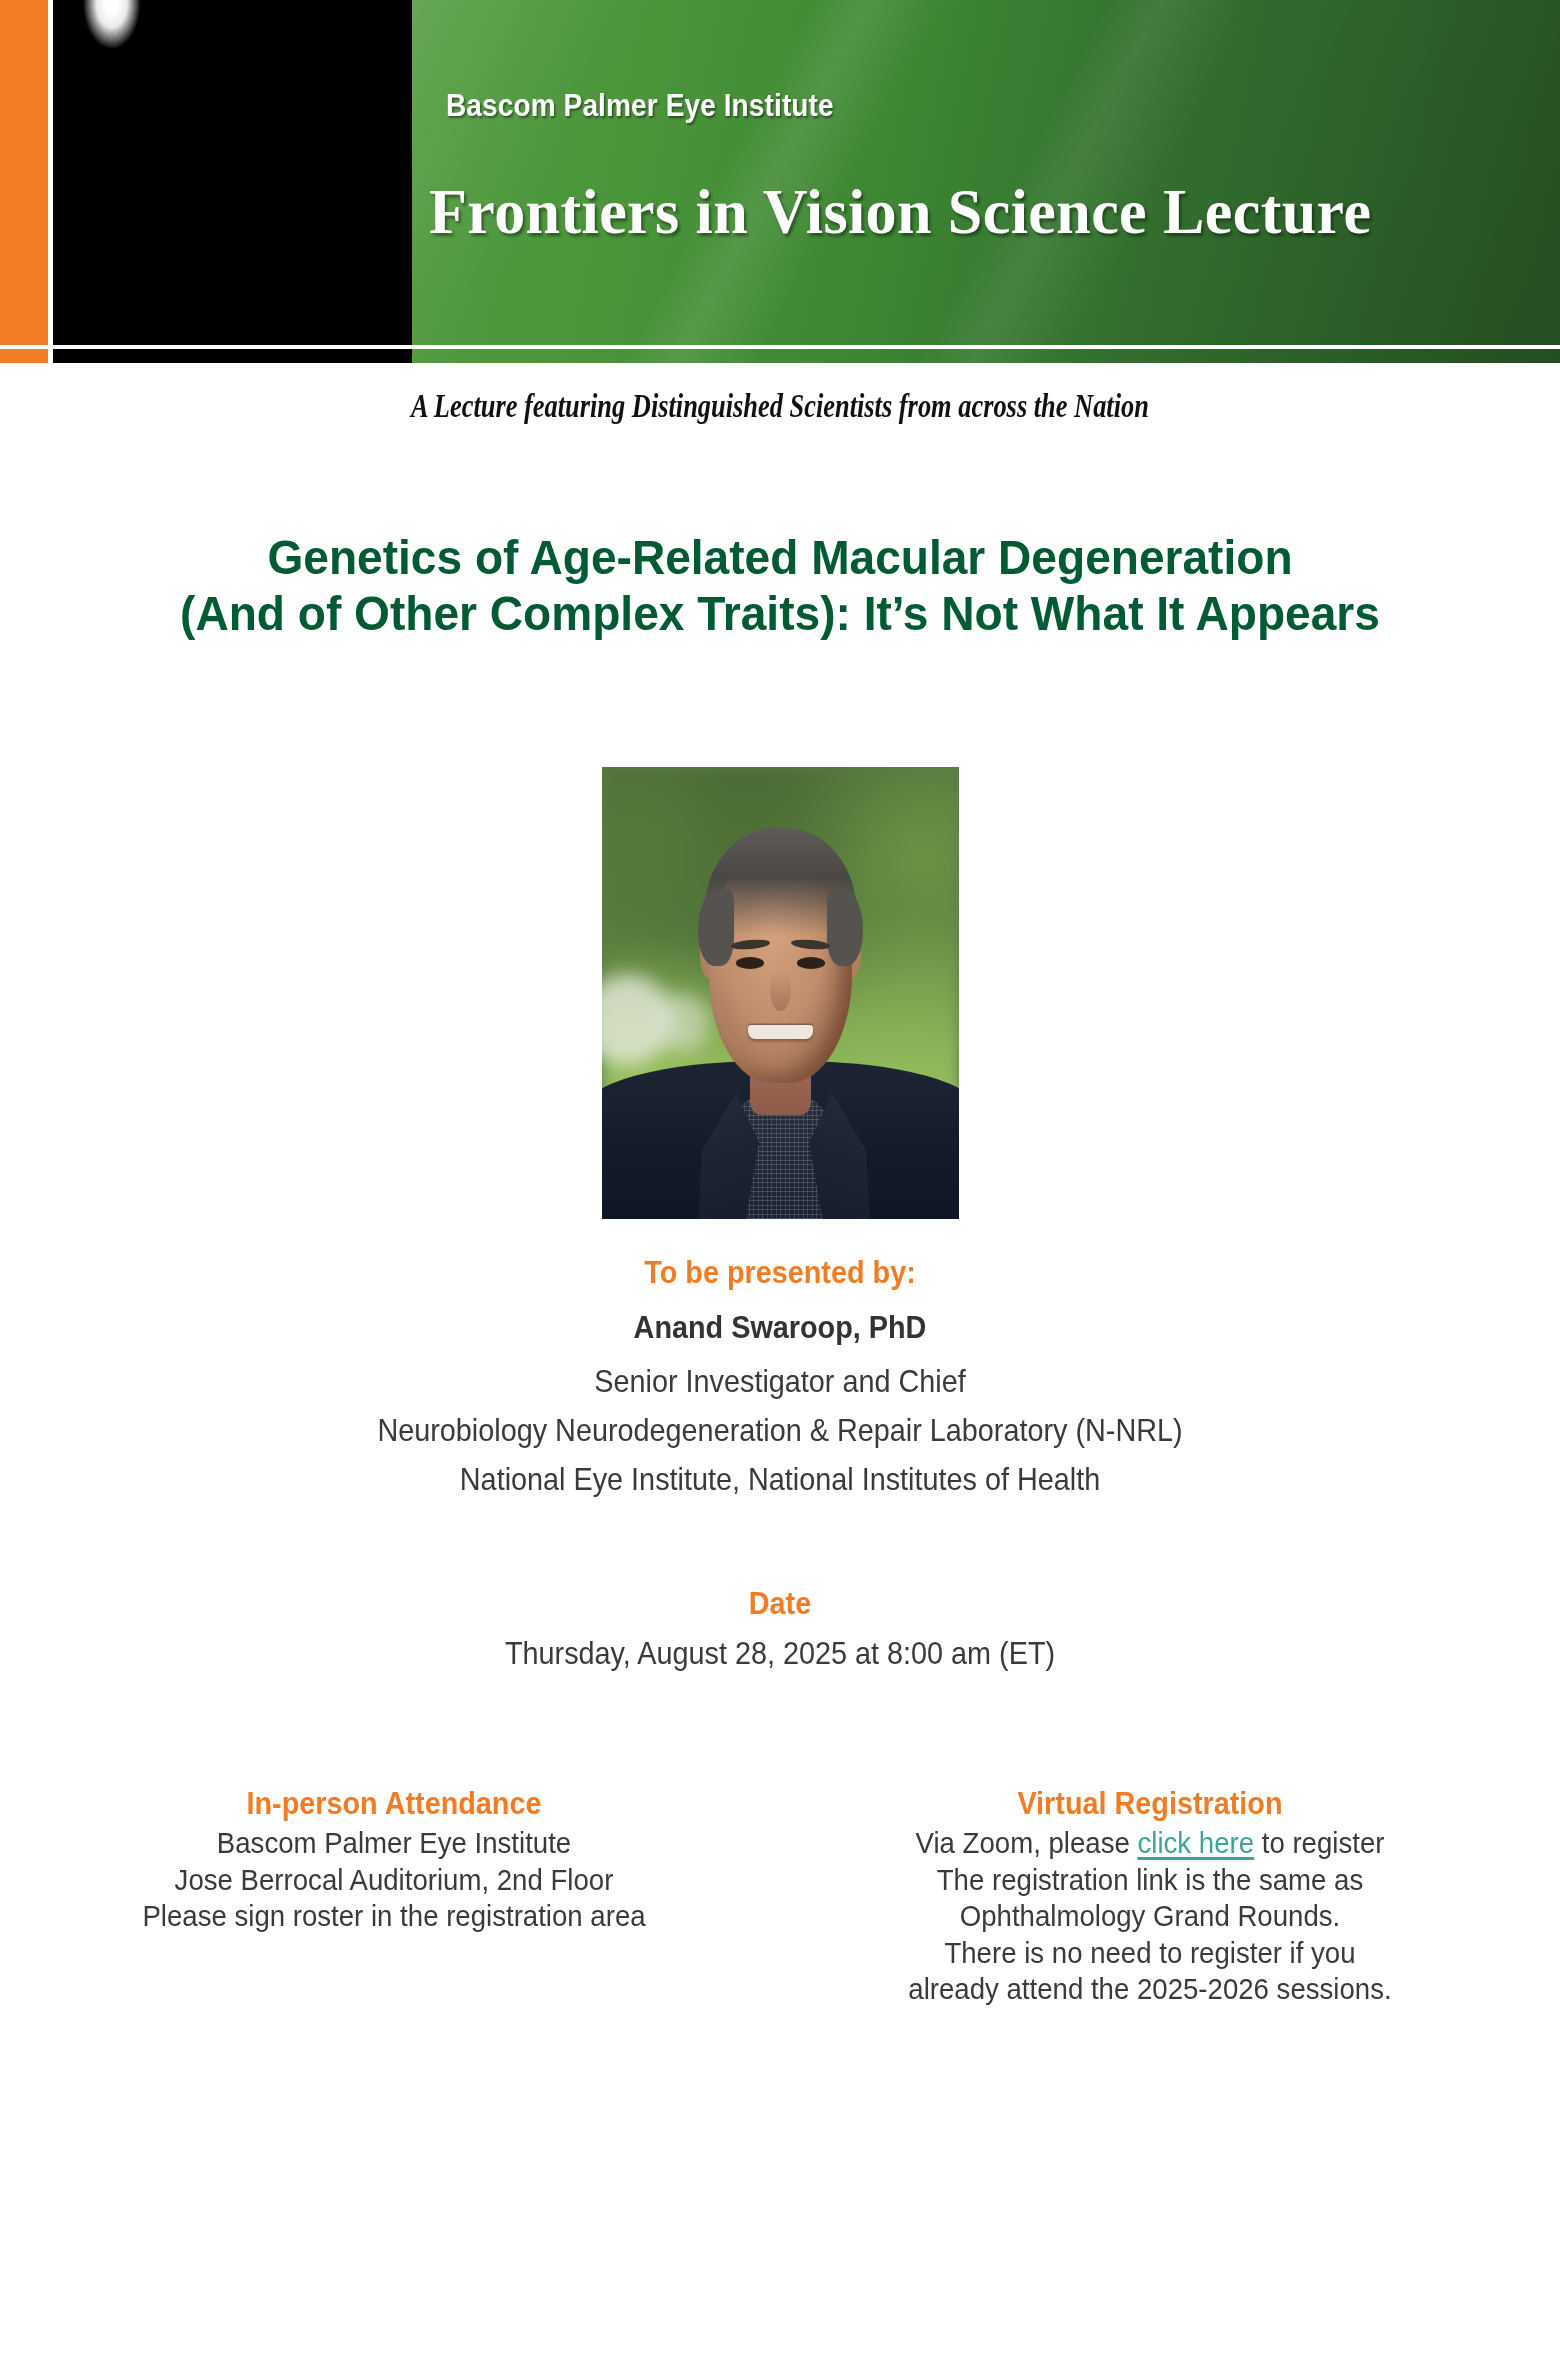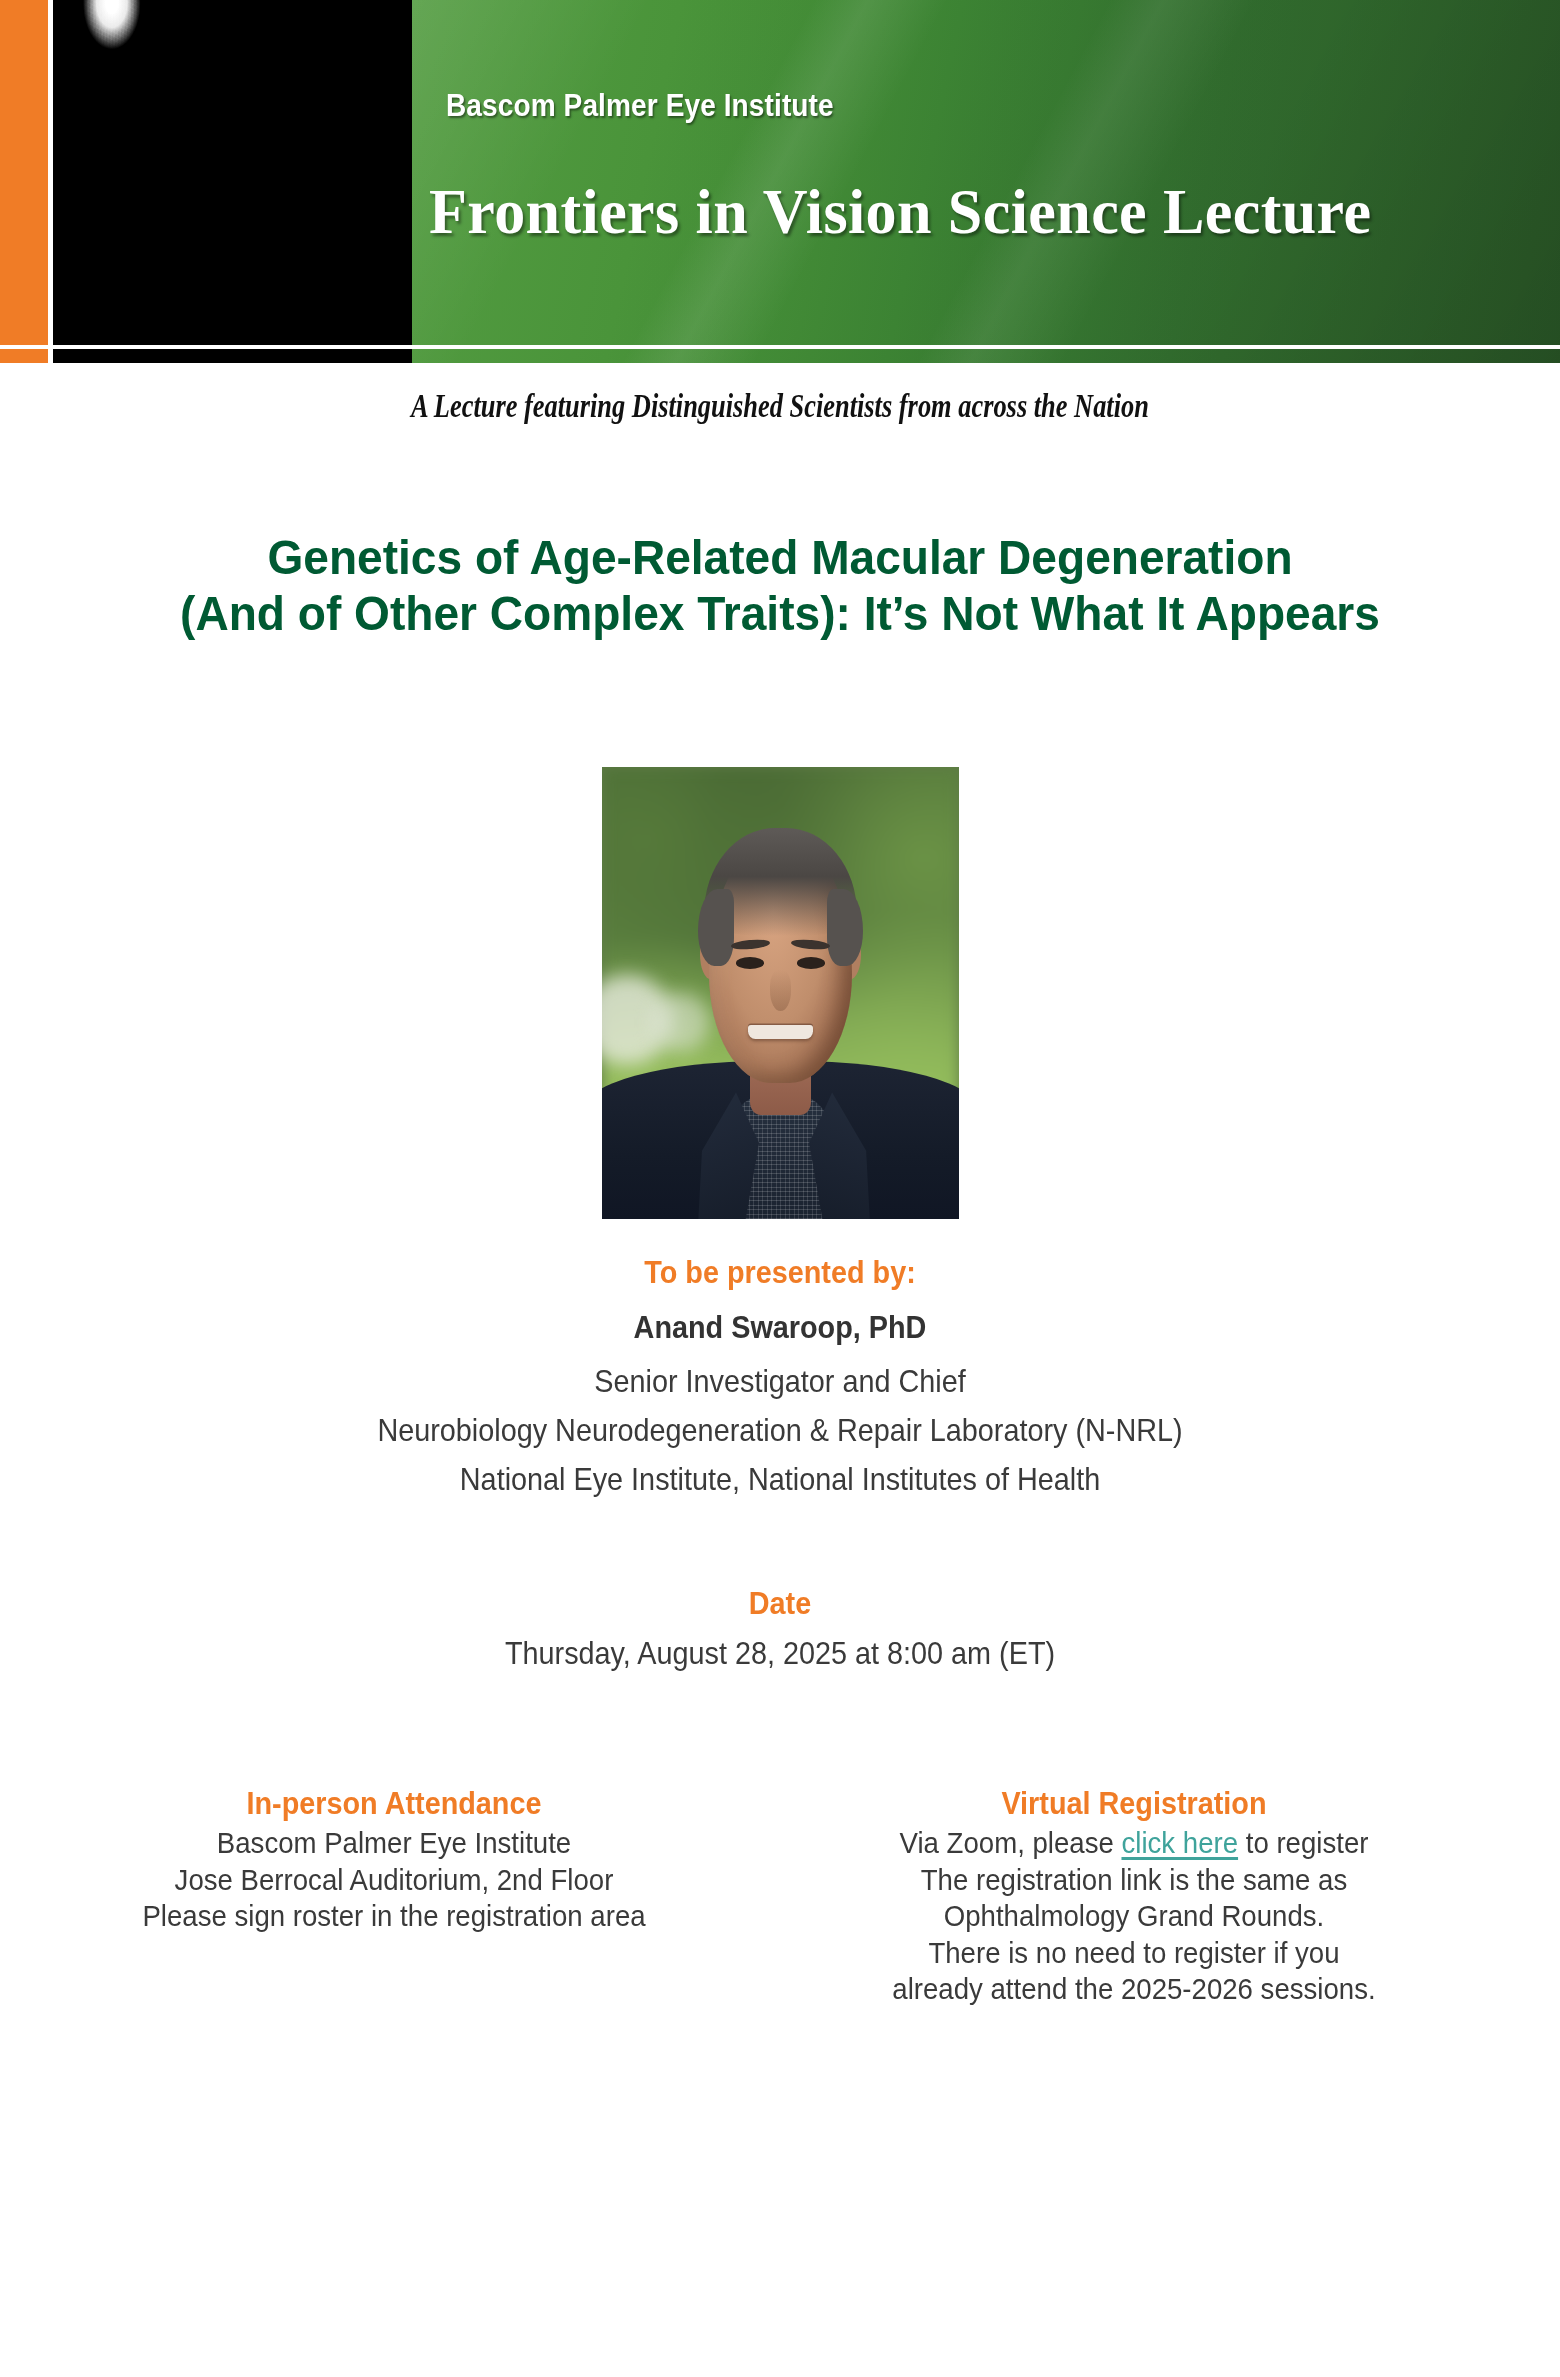--- a/index.html
+++ b/index.html
@@ -175,21 +175,21 @@
   .pres-l2{position:absolute;left:0;top:1412px;width:1560px;text-align:center;color:#3a3a3a;font-size:32px;transform:scaleX(.9);}
   .pres-l3{position:absolute;left:0;top:1461px;width:1560px;text-align:center;color:#3a3a3a;font-size:32px;transform:scaleX(.9);}
 
   
   .date-label{position:absolute;left:0;top:1585px;width:1560px;text-align:center;color:#F07C26;font-weight:700;font-size:32px;transform:scaleX(.9);}
   .date-value{position:absolute;left:0;top:1635px;width:1560px;text-align:center;color:#3a3a3a;font-size:32px;transform:scaleX(.9);}
 
   
   .col{position:absolute;top:1785px;width:780px;text-align:center;}
   .col.left{left:4px;}
-  .col.right{left:744px;}
+  .col.right{left:760px;}
   .col h3{margin:0 0 3px 0;color:#F07C26;font-weight:700;font-size:32px;transform:scaleX(.9);}
   .col p{margin:0;color:#3a3a3a;font-size:30px;line-height:1.22;transform:scaleX(.92);}
   .col a{color:#3FA39B;text-decoration:underline;text-underline-offset:3.7px;}
 
   
   .footer{position:absolute;left:0;top:2110px;width:1560px;height:267px;}
 </style>
 </head>
 <body>
 

